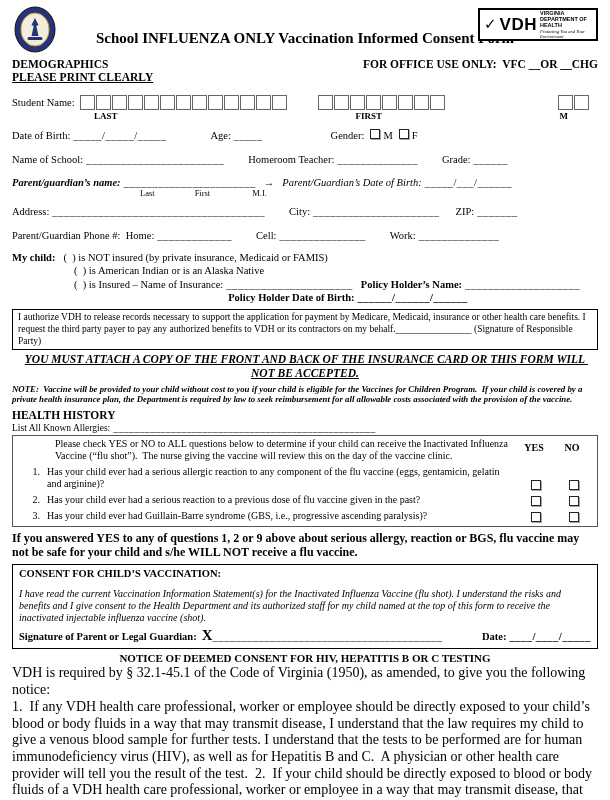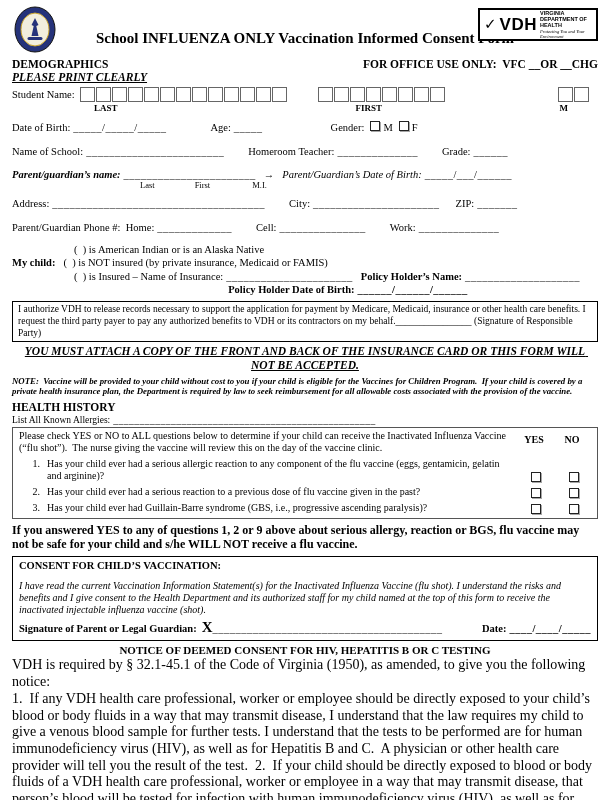--- a/index.html
+++ b/index.html
@@ -22,27 +22,27 @@
   .vdh-dept { font-family:"Liberation Sans",sans-serif; font-weight:bold; font-size:5.5px; width:56px; }
   .vdh-tag { font-size:4.6px; font-style:italic; }
   .title { text-align:center; font-weight:bold; font-size:15px; padding-top:26px; }
 
   .r { display:flex; align-items:baseline; }
   .bold { font-weight:bold; }
   .it { font-style:italic; }.mt8{margin-top:8px}.mt12{margin-top:12px}.mt13{margin-top:13px}
   .sp8{display:inline-block;width:8px}.sp16{display:inline-block;width:16px}
   .sp24{display:inline-block;width:24px}.sp44{display:inline-block;width:44px}
   .demo-head { display:flex; justify-content:space-between; font-weight:bold; font-size:11.5px; margin-top:2px; }
-  .print-clearly { font-weight:bold; font-style:italic; text-decoration:underline; font-size:11.5px; margin-top:1px; }
+  .print-clearly { font-weight:bold; text-decoration:underline; font-size:11.5px; margin-top:1px; }
 
   .line { font-size:10.5px; }
   .bl { margin-left:3px; letter-spacing:.5px; }
 
   
-  .name-row { display:flex; align-items:center; margin-top:4px; font-size:10.5px; }
+  .name-row { display:flex; align-items:center; margin-top:12px; font-size:10.5px; }
   .grp { display:inline-flex; }
   .nbox { width:15px; height:15px; border:1px solid #666; margin-right:1px; background:#fff; }
   .g1{margin-left:5px}.g2{margin-left:30px}.g3{margin-left:auto;margin-right:8px}
   .name-sub { display:flex; font-size:9px; font-weight:bold; margin-top:1px; }
   .ns1{margin-left:82px}.ns2{margin-left:238px}.ns3{margin-left:auto;margin-right:30px}
 
   .cb { display:inline-block; width:10px; height:10px; border:1.4px solid #222;
         box-shadow:1px 1px 0 rgba(0,0,0,.35); margin:0 3px -1px 6px; background:#fff; }
 
   .sub-pg { display:flex; font-size:8.5px; margin-top:0px; }
@@ -55,21 +55,21 @@
 
   .auth-box { border:1.2px solid #000; margin-top:4px; padding:2px 5px; font-size:9.5px; line-height:1.25; }
   .attach { text-align:center; font-weight:bold; font-style:italic; text-decoration:underline;
             font-size:11.5px; line-height:1.18; margin-top:3px; }
   .note { font-size:8.8px; font-weight:bold; font-style:italic; line-height:1.2; margin-top:3px; }
 
   .hh-head { font-weight:bold; font-size:11.5px; margin-top:4px; }
   .allergies { font-size:9.5px; margin-top:2px; }
 
   .qbox { border:1px solid #555; margin-top:2px; padding:2px 6px 4px 6px; }
-  .instr-row { display:flex; }
+  .instr-row { display:flex;margin-left:36px; }
   .instr { flex:1; font-size:10px; line-height:1.2; padding-right:6px; }
   .yn { width:38px; text-align:center; font-weight:bold; font-size:10px; padding-top:4px; }
   .q-row { display:flex; margin-top:4px; font-size:10px; line-height:1.2; }
   .qnum { width:28px; text-align:right; padding-right:7px; }
   .qtext { flex:1; padding-right:6px; }
   .qcb { width:38px; display:flex; justify-content:center; align-items:flex-end; padding-bottom:1px; }
 
   .warning { font-weight:bold; font-size:12px; line-height:1.22; margin-top:4px; }
 
   .consent-box { border:1.5px solid #000; margin-top:4px; padding:3px 6px 4px 6px; }
@@ -217,27 +217,27 @@
     <span class="bl" data-bind="demographics.phone_home_blank">_____________</span>
     <span class="sp24"></span>
     <span data-bind="demographics.cell_label">Cell:</span>
     <span class="bl" data-bind="demographics.cell_blank">_______________</span>
     <span class="sp24"></span>
     <span data-bind="demographics.work_label">Work:</span>
     <span class="bl" data-bind="demographics.work_blank">______________</span>
   </div>
 
   <div class="mychild">
-    <div class="r ind">
-      <span data-bind="insurance.opt2">(  ) is American Indian or is an Alaska Native</span>
-    </div>
     <div class="r">
       <span class="bold" data-bind="insurance.my_child_label">My child:</span>
       <span class="sp8"></span>
       <span data-bind="insurance.opt1">(  ) is NOT insured (by private insurance, Medicaid or FAMIS)</span>
+    </div>
+    <div class="r ind">
+      <span data-bind="insurance.opt2">(  ) is American Indian or is an Alaska Native</span>
     </div>
     <div class="r ind">
       <span data-bind="insurance.opt3_pre">(  ) is Insured – Name of Insurance:</span>
       <span class="bl" data-bind="insurance.opt3_blank">______________________</span>
       <span class="sp8"></span>
       <span class="bold" data-bind="insurance.policy_holder_label">Policy Holder’s Name:</span>
       <span class="bl" data-bind="insurance.policy_holder_blank">____________________</span>
     </div>
     <div class="r ind2 bold">
       <span data-bind="insurance.policy_dob_label">Policy Holder Date of Birth:</span>

